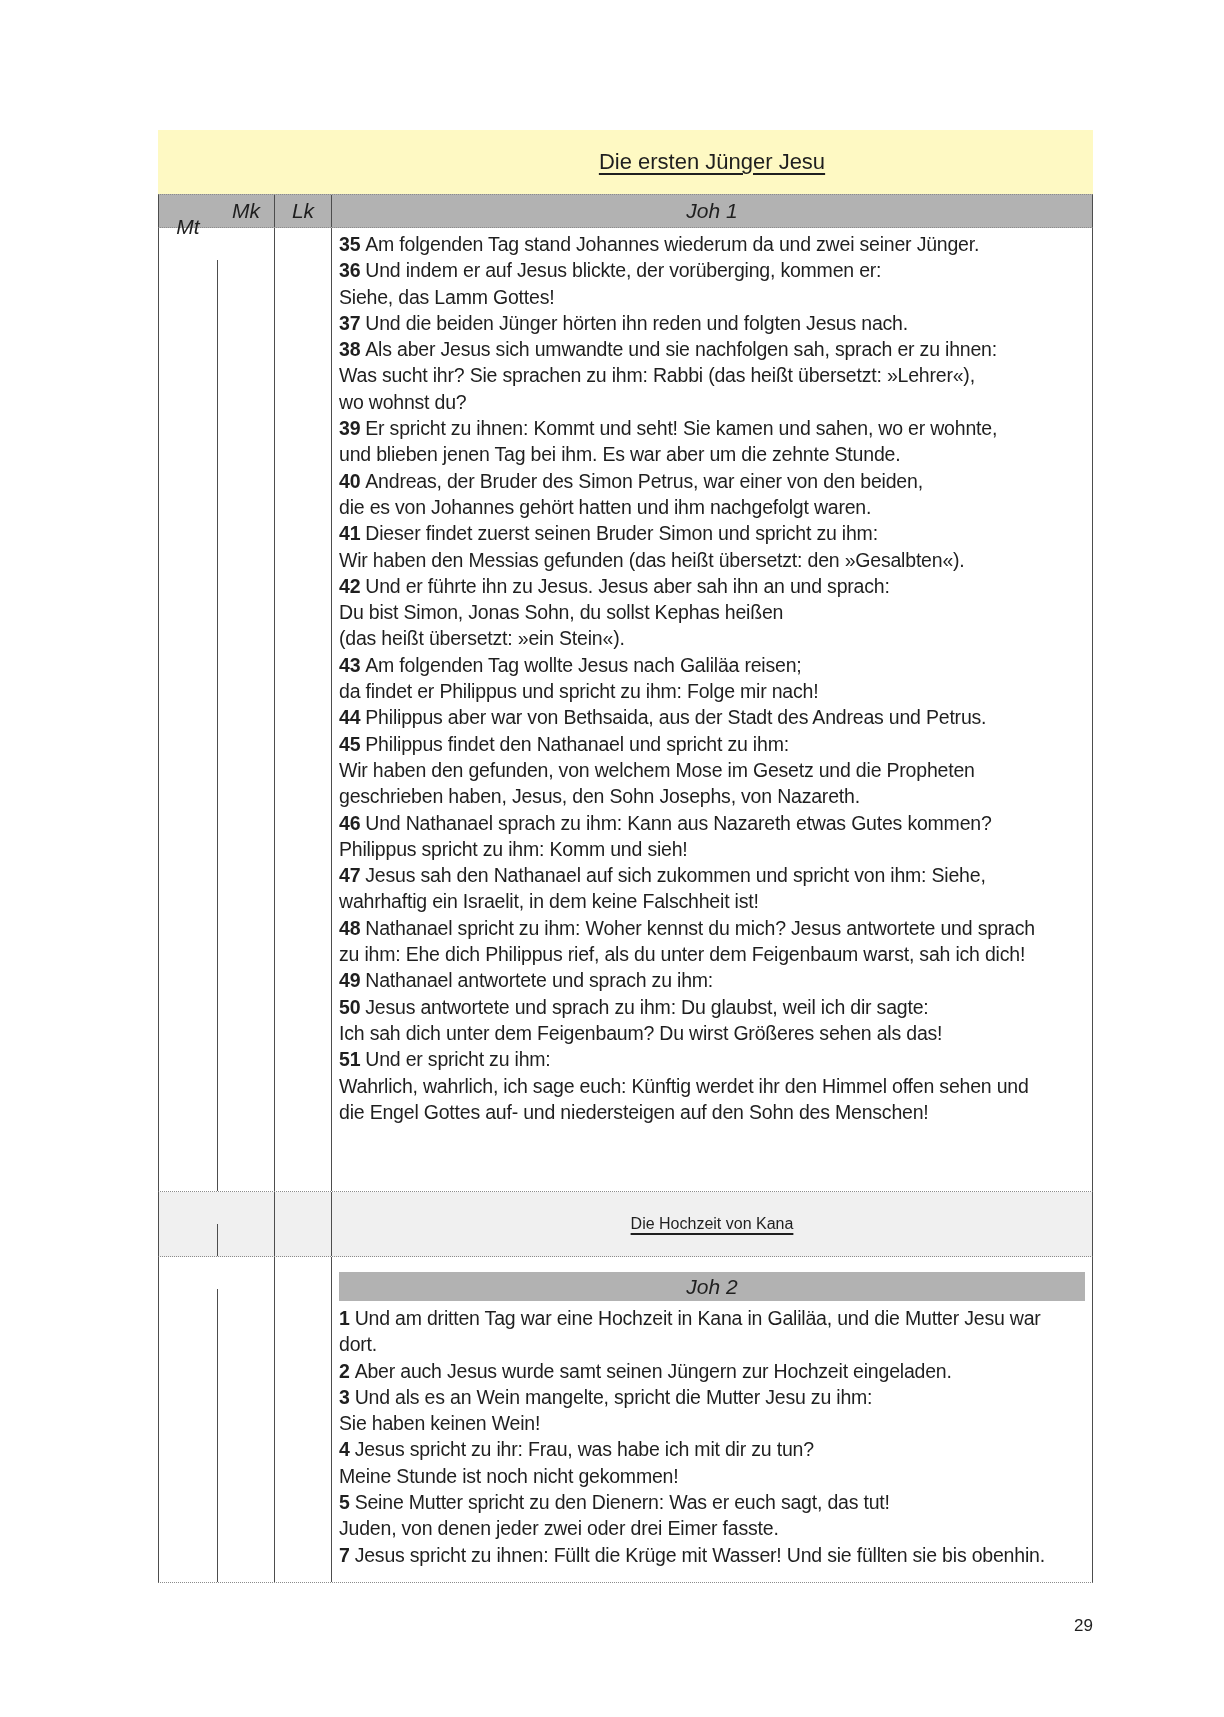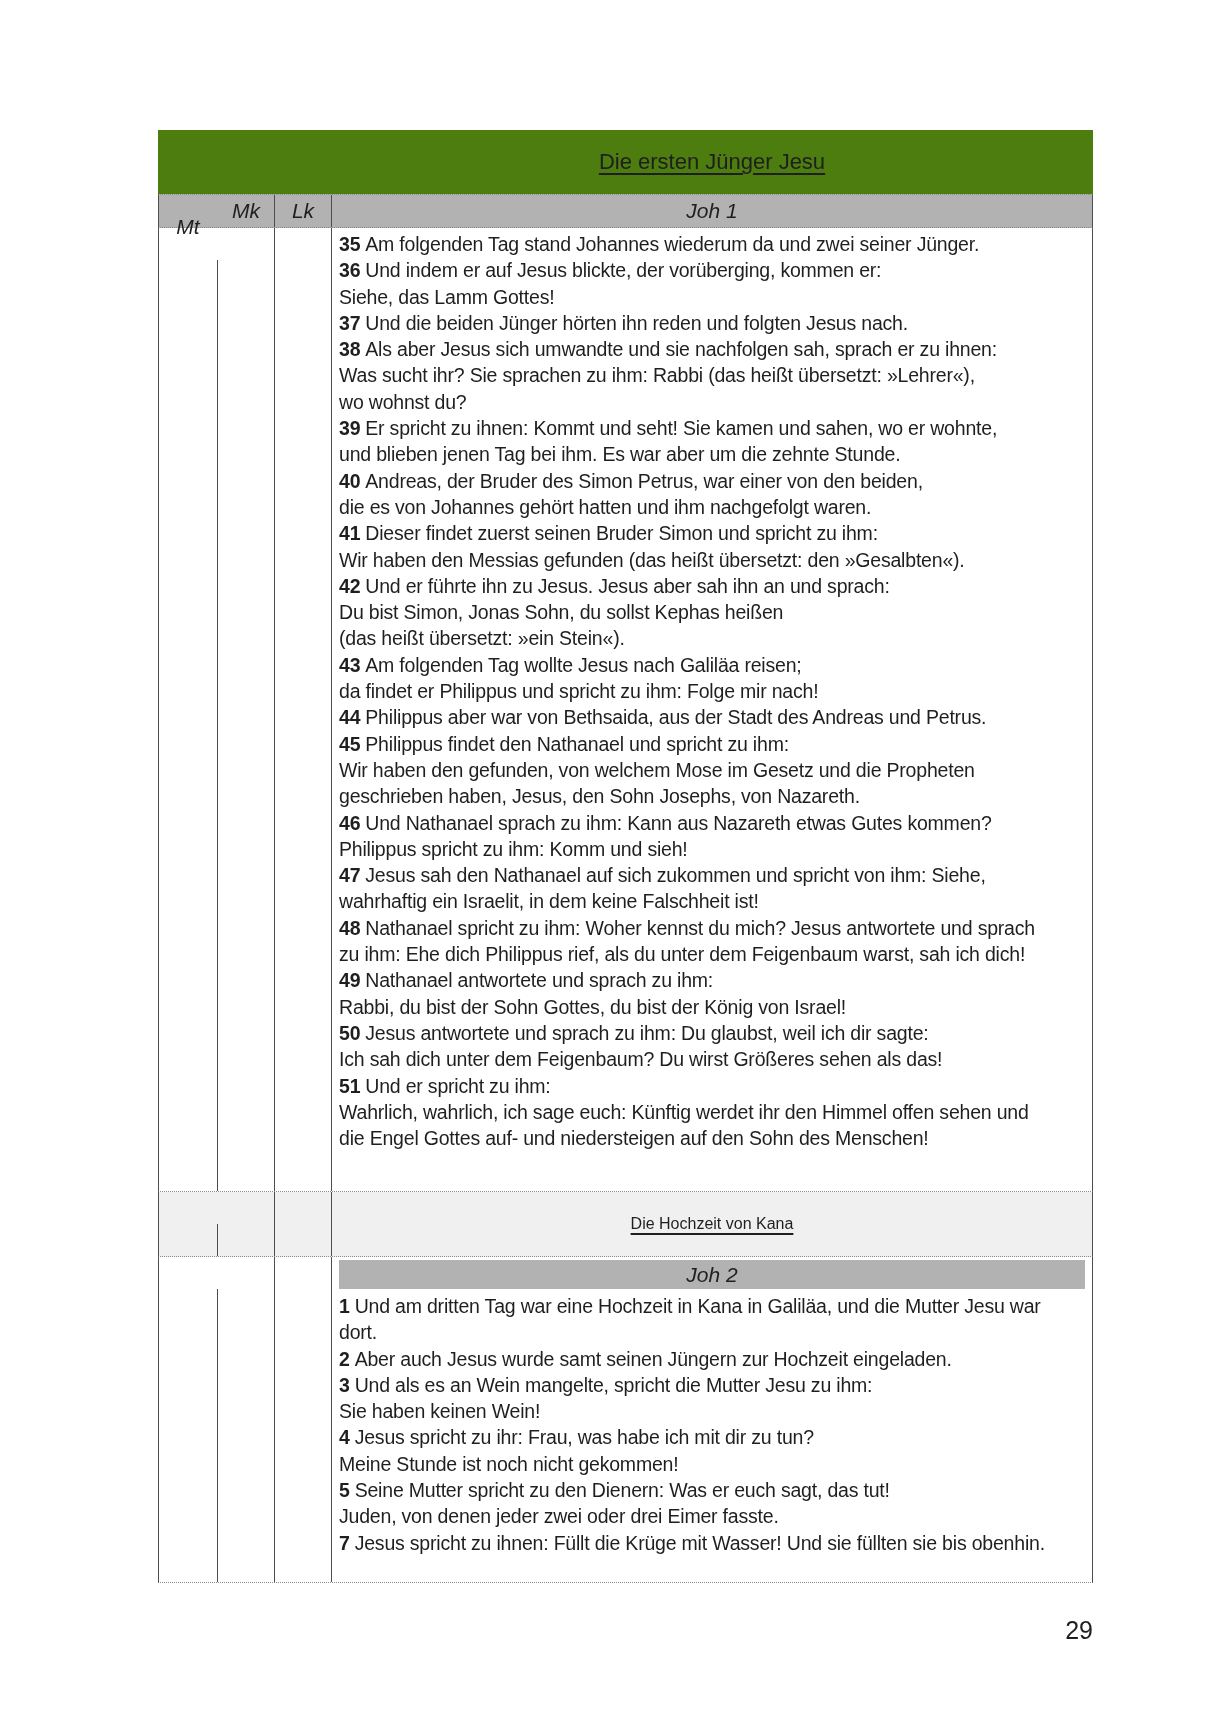--- a/index.html
+++ b/index.html
@@ -3,21 +3,21 @@
 <meta charset="utf-8">
 <style>
   html,body { margin:0; padding:0; background:#ffffff; }
   .page {
     position:relative; width:1224px; height:1717px; background:#ffffff;
     font-family:"Liberation Sans", sans-serif; color:#1f1f1f; overflow:hidden;
   }
   .synopsis { position:absolute; left:158px; top:130px; width:935px; }
 
   
-  .band1 { height:64px; background:#4d7c0f; display:flex; align-items:center; }
+  .band1 { height:64px; background:#fef9c3; display:flex; align-items:center; }
   .sec-title {
     margin-left:173px; width:762px; text-align:center;
     font-size:22px; text-decoration:underline; text-underline-offset:4px; text-decoration-thickness:1.5px;
   }
 
   
   .row {
     display:flex; box-sizing:border-box;
     border-left:1px solid #4d4d4d; border-right:1px solid #4d4d4d;
     border-bottom:1px dotted #8c8c8c;
@@ -46,25 +46,25 @@
   .kana-title-cell { display:flex; align-items:center; justify-content:center; }
   .sec-title2 {
     font-size:16px; text-decoration:underline; text-underline-offset:4px; text-decoration-thickness:1.5px;
   }
 
   .joh2bar {
     height:29px; margin:1px 7px 4px 0; background:#b2b2b2;
     text-align:center; font-style:italic; font-size:21px; line-height:29px;
     letter-spacing:0;
   }
-  .body2 .text-cell { padding-top:2px; }
+  .body2 .text-cell { padding-top:14px; }
 
   .pagenum {
     position:absolute; left:1043px; top:1616px; width:50px; text-align:right;
-    font-size:25px; color:#1f1f1f;
+    font-size:17px; color:#1f1f1f;
   }
 </style>
 </head>
 <body>
 
 <div class="page">
   <div class="synopsis">
 
     <div class="band1">
       <div class="sec-title">Die ersten Jünger Jesu</div>
@@ -104,21 +104,20 @@
           <div class="vline"><span class="vnum">45</span><span class="vtext">Philippus findet den Nathanael und spricht zu ihm:</span></div>
           <div class="vline"><span class="vnum"></span><span class="vtext">Wir haben den gefunden, von welchem Mose im Gesetz und die Propheten</span></div>
           <div class="vline"><span class="vnum"></span><span class="vtext">geschrieben haben, Jesus, den Sohn Josephs, von Nazareth.</span></div>
           <div class="vline"><span class="vnum">46</span><span class="vtext">Und Nathanael sprach zu ihm: Kann aus Nazareth etwas Gutes kommen?</span></div>
           <div class="vline"><span class="vnum"></span><span class="vtext">Philippus spricht zu ihm: Komm und sieh!</span></div>
           <div class="vline"><span class="vnum">47</span><span class="vtext">Jesus sah den Nathanael auf sich zukommen und spricht von ihm: Siehe,</span></div>
           <div class="vline"><span class="vnum"></span><span class="vtext">wahrhaftig ein Israelit, in dem keine Falschheit ist!</span></div>
           <div class="vline"><span class="vnum">48</span><span class="vtext">Nathanael spricht zu ihm: Woher kennst du mich? Jesus antwortete und sprach</span></div>
           <div class="vline"><span class="vnum"></span><span class="vtext">zu ihm: Ehe dich Philippus rief, als du unter dem Feigenbaum warst, sah ich dich!</span></div>
           <div class="vline"><span class="vnum">49</span><span class="vtext">Nathanael antwortete und sprach zu ihm:</span></div>
-          <div class="vline"><span class="vnum"></span><span class="vtext">Rabbi, du bist der Sohn Gottes, du bist der König von Israel!</span></div>
           <div class="vline"><span class="vnum">50</span><span class="vtext">Jesus antwortete und sprach zu ihm: Du glaubst, weil ich dir sagte:</span></div>
           <div class="vline"><span class="vnum"></span><span class="vtext">Ich sah dich unter dem Feigenbaum? Du wirst Größeres sehen als das!</span></div>
           <div class="vline"><span class="vnum">51</span><span class="vtext">Und er spricht zu ihm:</span></div>
           <div class="vline"><span class="vnum"></span><span class="vtext">Wahrlich, wahrlich, ich sage euch: Künftig werdet ihr den Himmel offen sehen und</span></div>
           <div class="vline"><span class="vnum"></span><span class="vtext">die Engel Gottes auf- und niedersteigen auf den Sohn des Menschen!</span></div>
         </div>
     </div>
 
     <div class="row kana-row">
       <div class="cell c-mt"></div>

